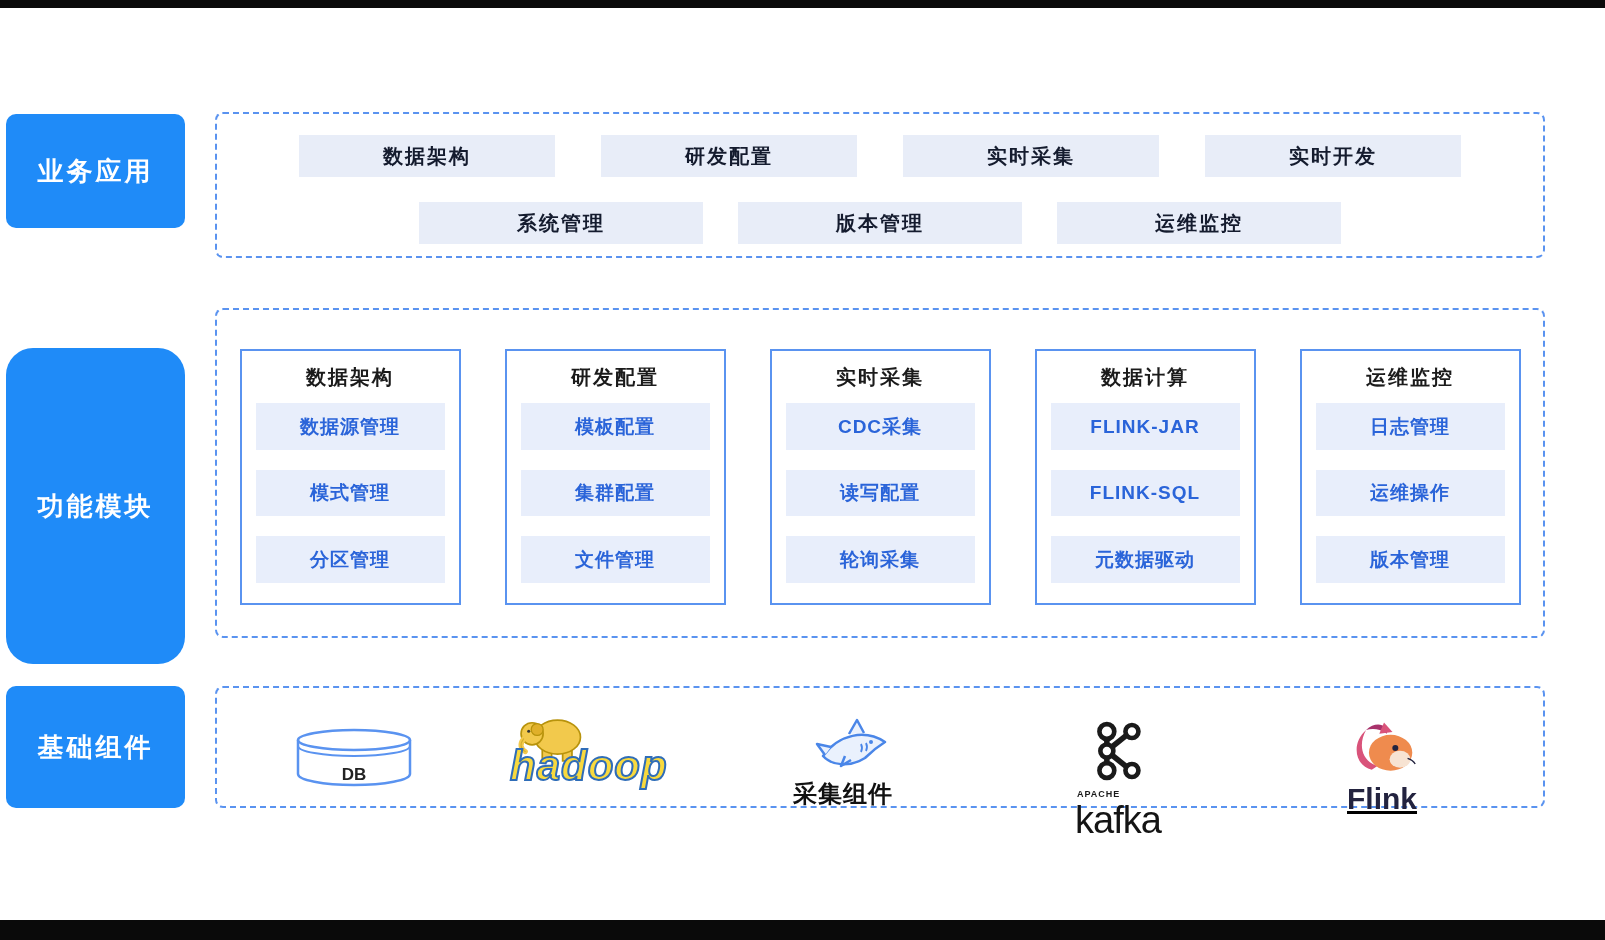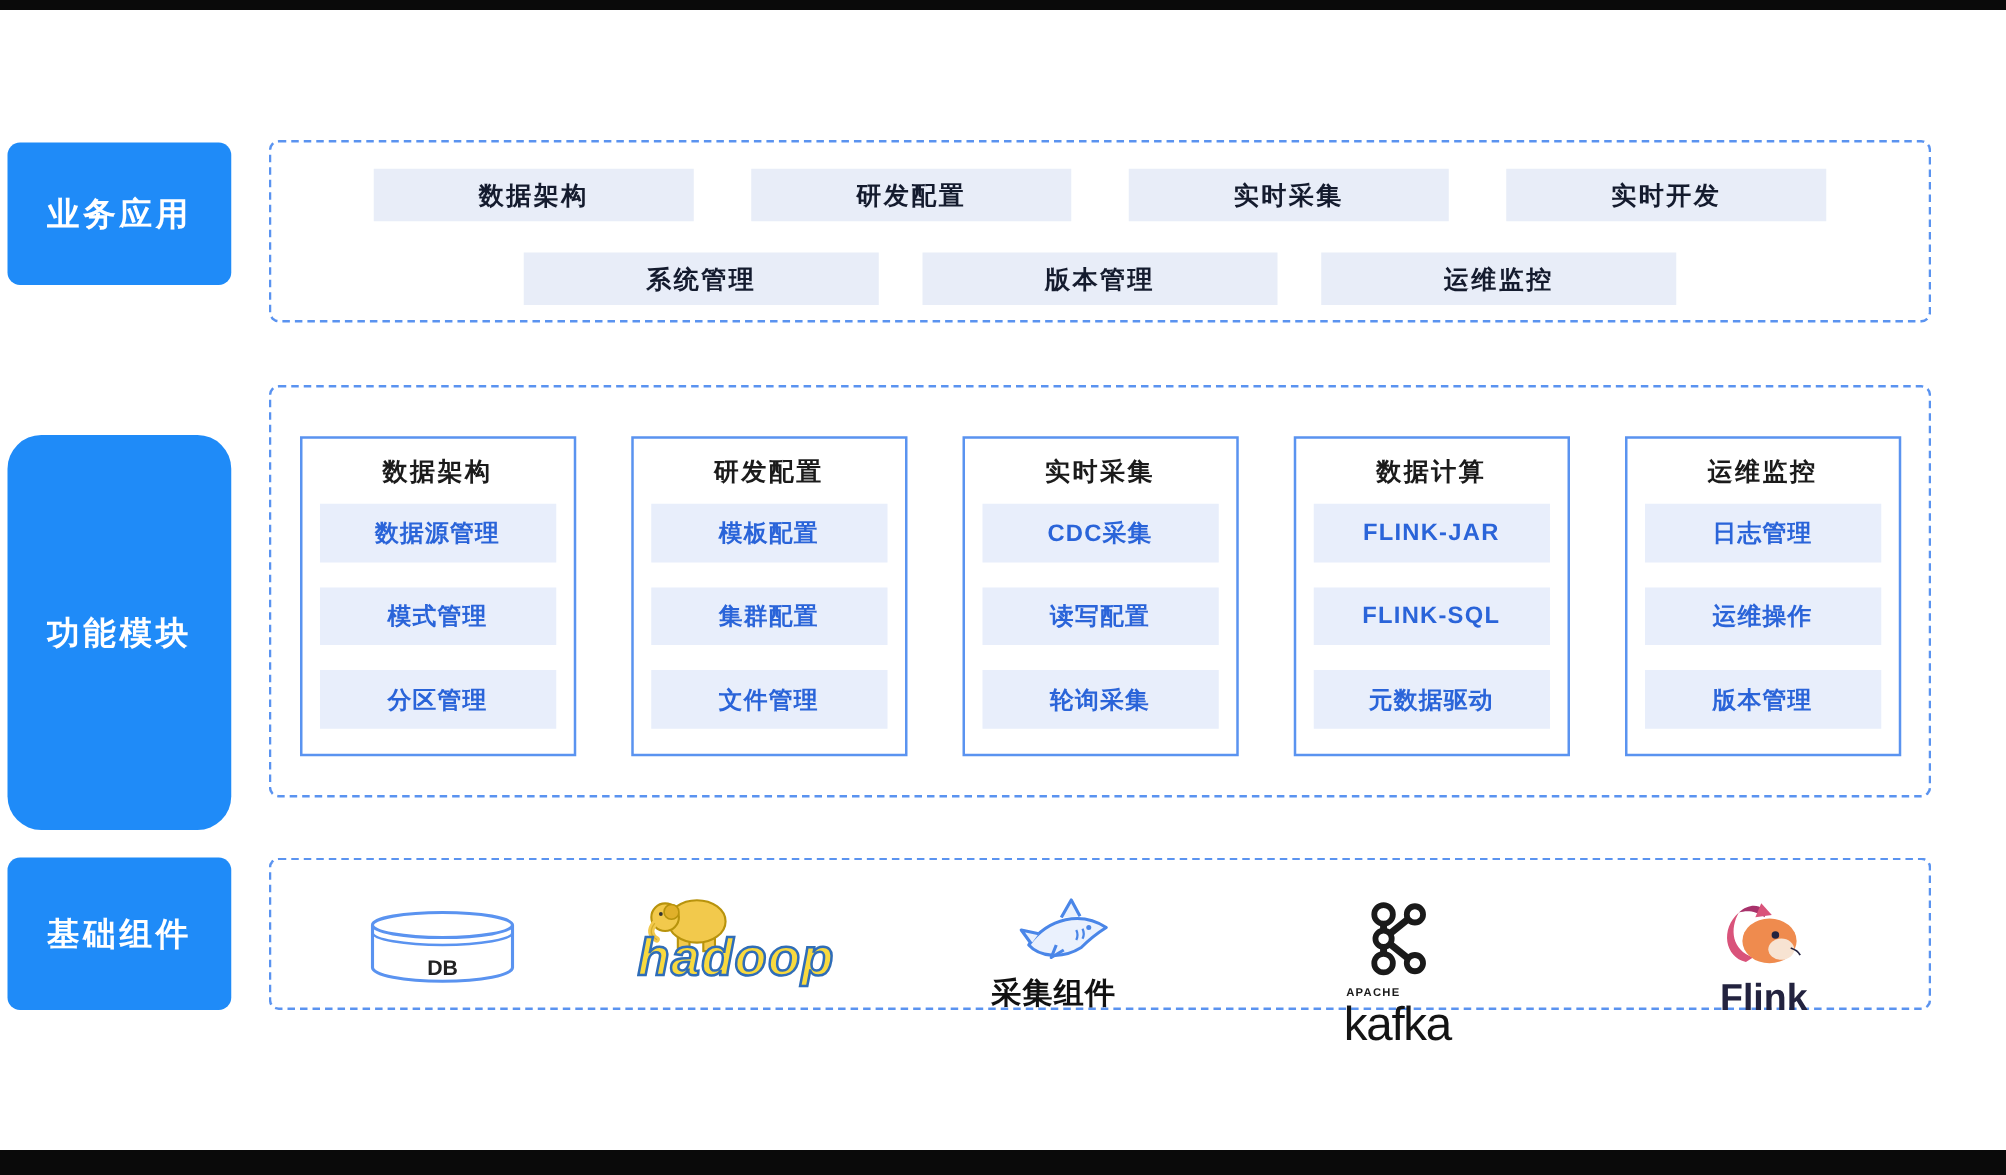--- a/index.html
+++ b/index.html
@@ -103,21 +103,21 @@
     align-items: center;
     justify-content: center;
   }
 
   
   .component { position: absolute; display: flex; align-items: flex-end; flex-direction: column; }
   .comp-db { left: 78px; top: 40px; }
   .comp-hadoop { left: 293px; top: 22px; width: 180px; height: 80px; position: absolute; }
   .comp-collector { left: 582px; top: 28px; }
   .comp-kafka { left: 858px; top: 32px; align-items: center; gap: 8px; }
-  .comp-flink { left: 1159px; top: 30px; align-items: flex-start; gap: 4px; }
+  .comp-flink { left: 1130px; top: 30px; align-items: flex-end; gap: 4px; text-decoration: underline; }
 
   .hadoop-text {
     position: absolute;
     left: 0; bottom: 0;
     font-size: 42px;
     font-weight: 800;
     font-style: italic;
     color: #f8d93e;
     -webkit-text-stroke: 2px #2f6db8;
     letter-spacing: 1px;

